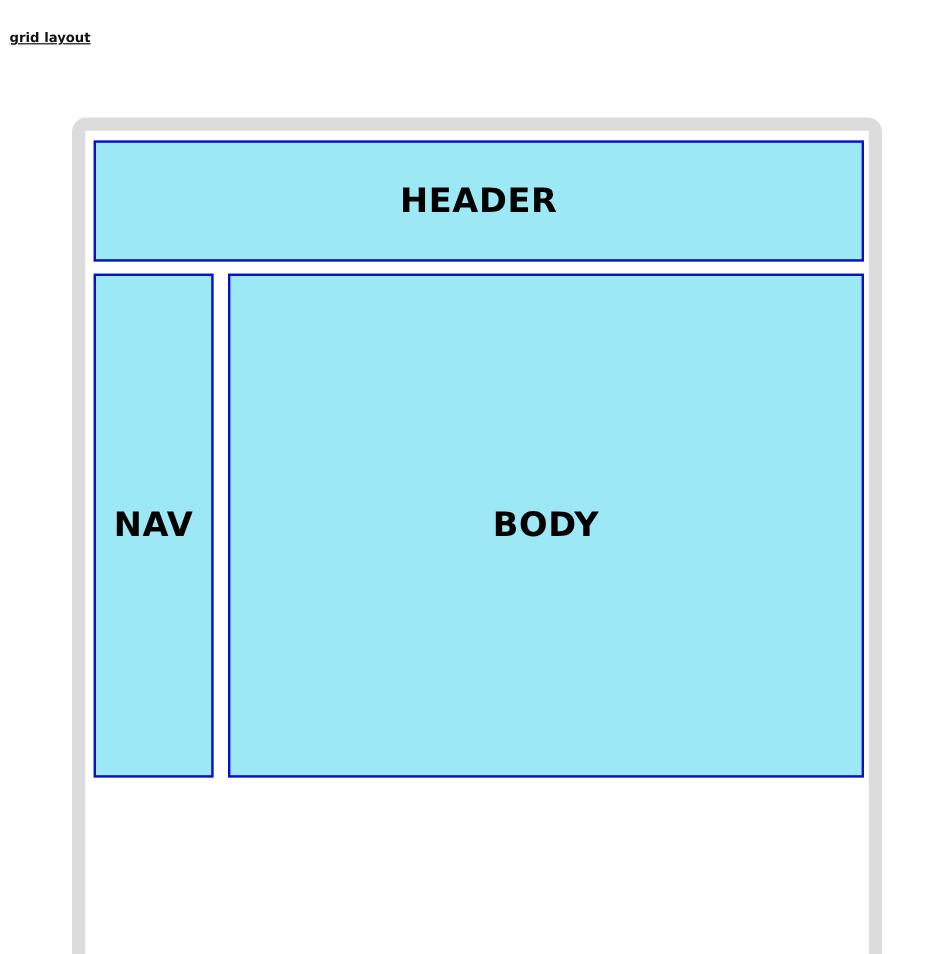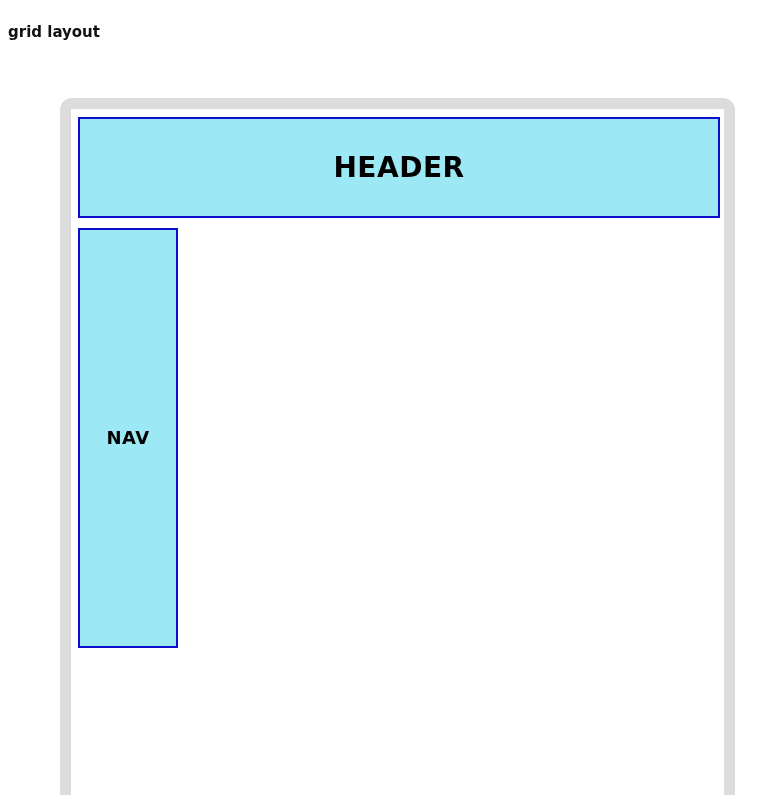--- a/index.html
+++ b/index.html
@@ -14,26 +14,27 @@
     font-family: "DejaVu Sans", "Liberation Sans", sans-serif;
     overflow: hidden;
     position: relative;
   }
 
   
   .page-title {
     position: absolute;
     left: 8px;
     top: 22px;
-    font-size: 15px;
+    font-size: 11px;
     font-weight: bold;
     color: #111111;
     letter-spacing: 0px;
     line-height: 20px;
     white-space: nowrap;
+    text-decoration: underline;
   }
 
   
   .grid-frame {
     position: absolute;
     left: 60px;
     top: 98px;
     width: 675px;
     height: 756px;
     box-sizing: border-box;
@@ -78,35 +79,38 @@
     line-height: 1;
     text-align: center;
     user-select: none;
   }
 
   .area-header { grid-area: header; }
   .area-nav    { grid-area: nav; }
   .area-body   { grid-area: body; }
   .area-footer { grid-area: footer; }
 
-  .area-nav .cell-label { font-size: 18px; }
+  .area-nav .cell-label { font-size: 28px; }
 </style>
 </head>
 <body>
 
 <div class="page-title">grid layout</div>
 
 <div class="grid-frame">
 
   <div class="grid-container">
 
     <div class="cell area-header">
       <span class="cell-label">HEADER</span>
     </div>
 
     <div class="cell area-nav">
       <span class="cell-label">NAV</span>
     </div>
 
+    <div class="cell area-body">
+      <span class="cell-label">BODY</span>
+    </div>
 
 
   </div>
 </div>
 
 </body></html>

